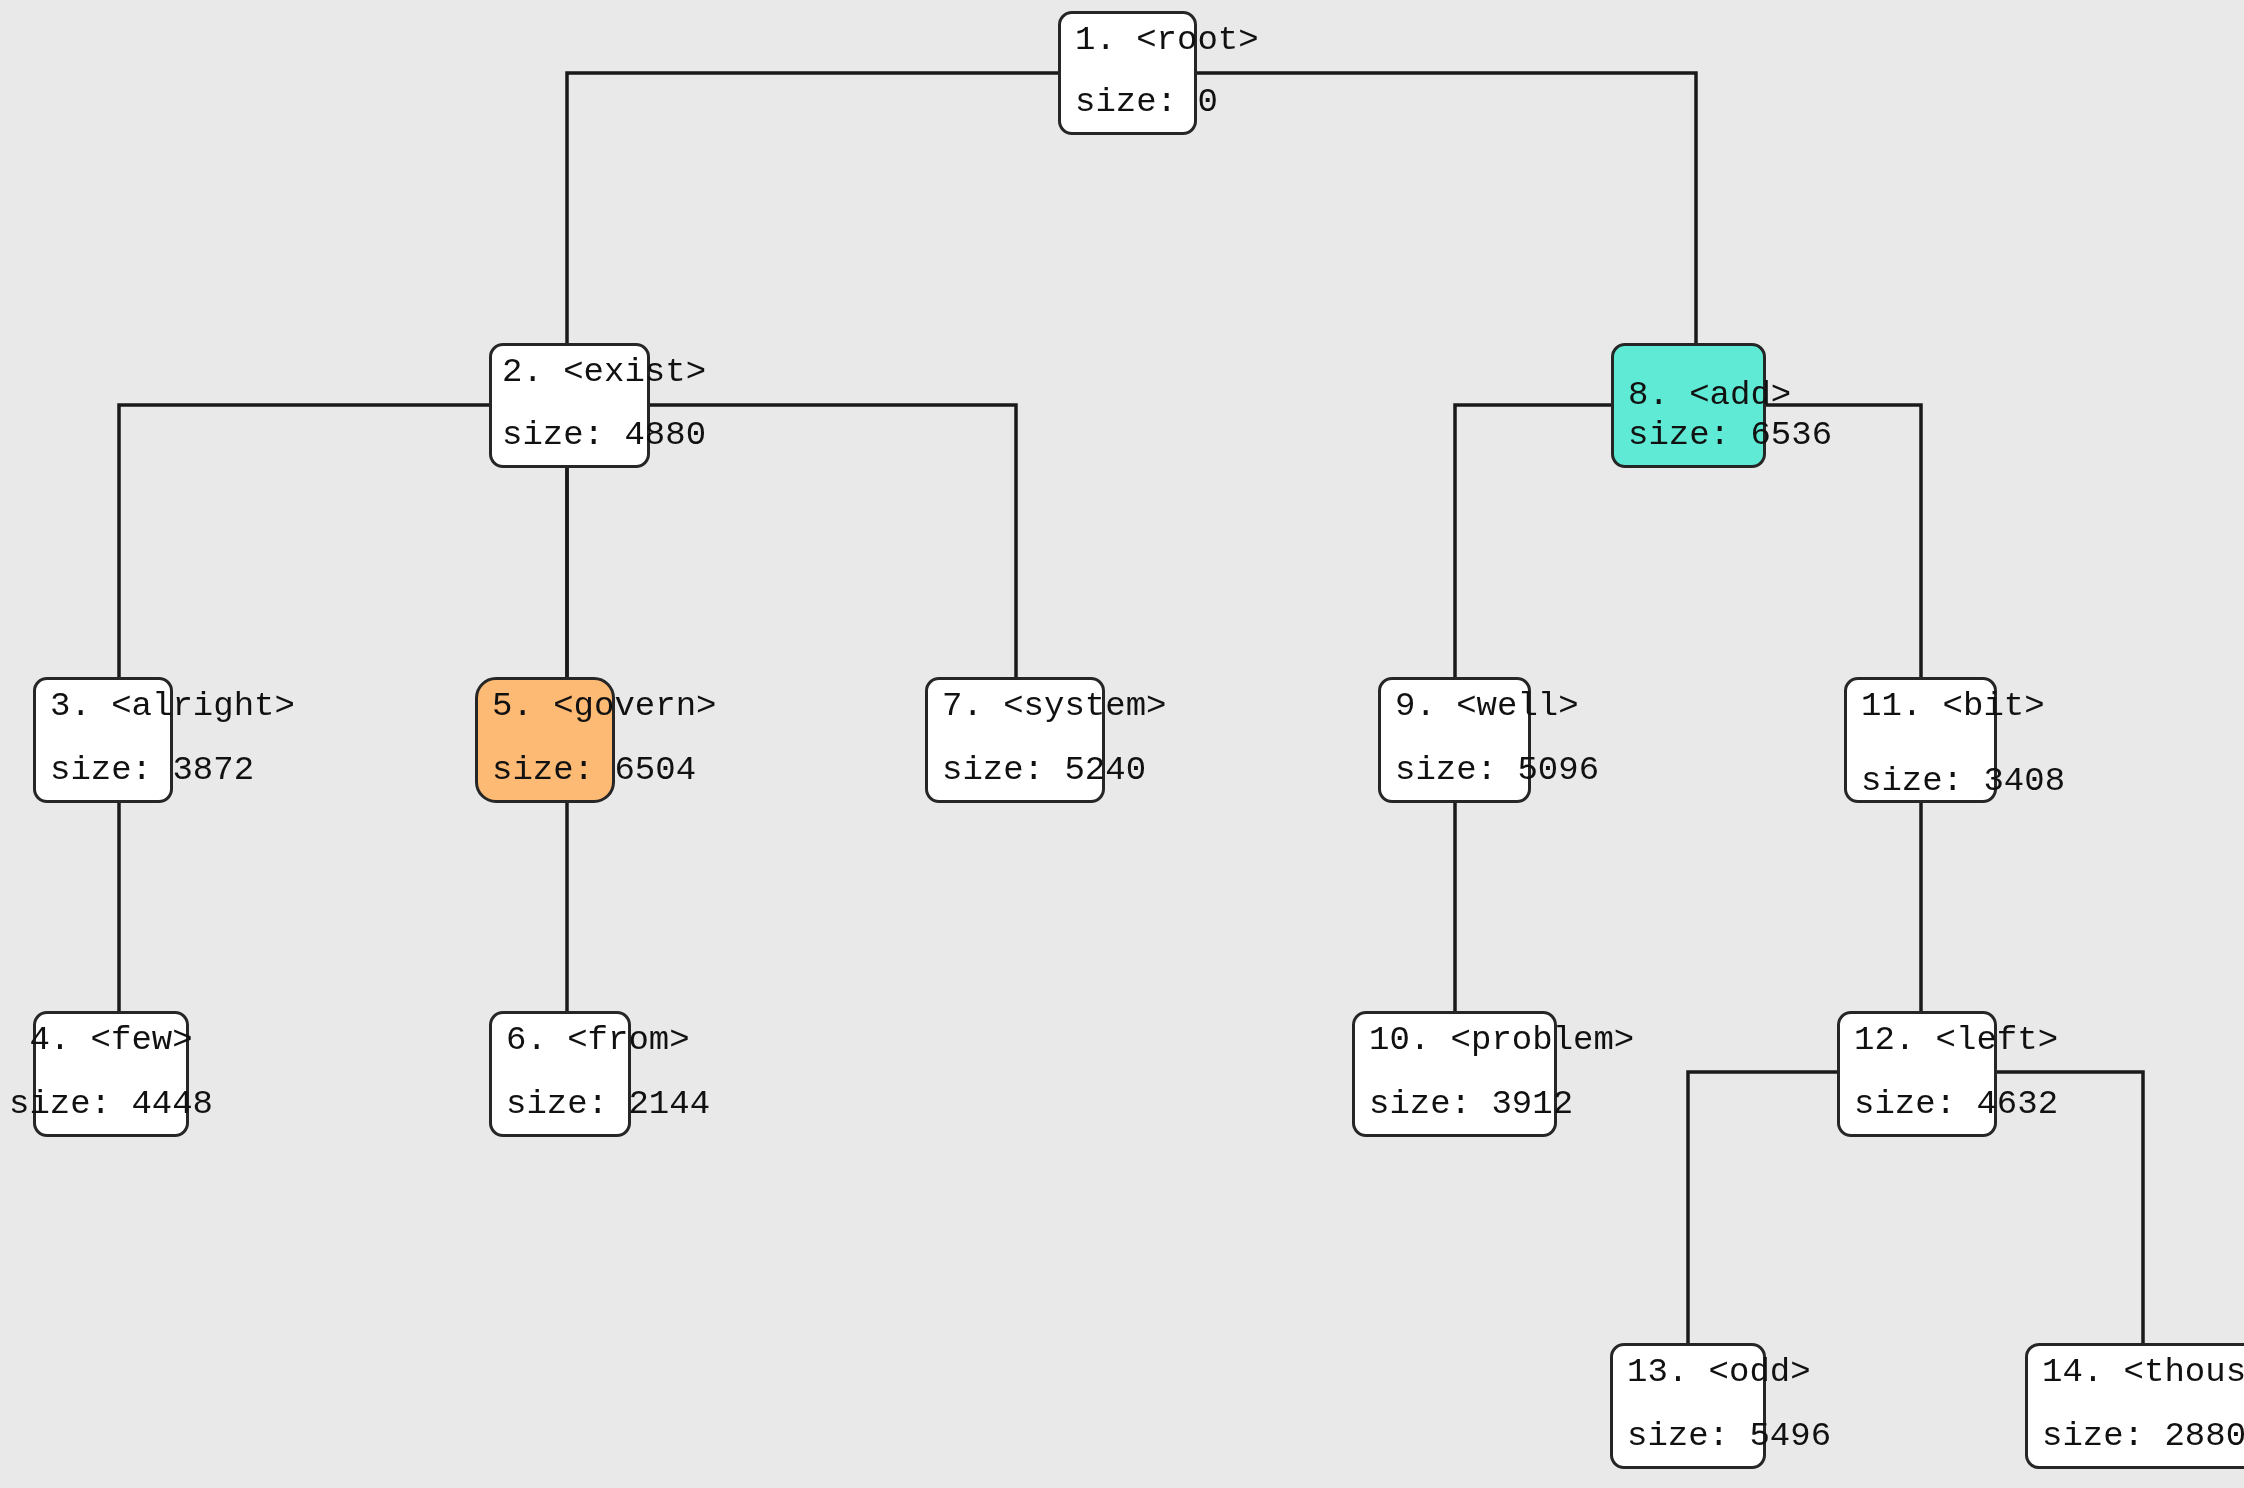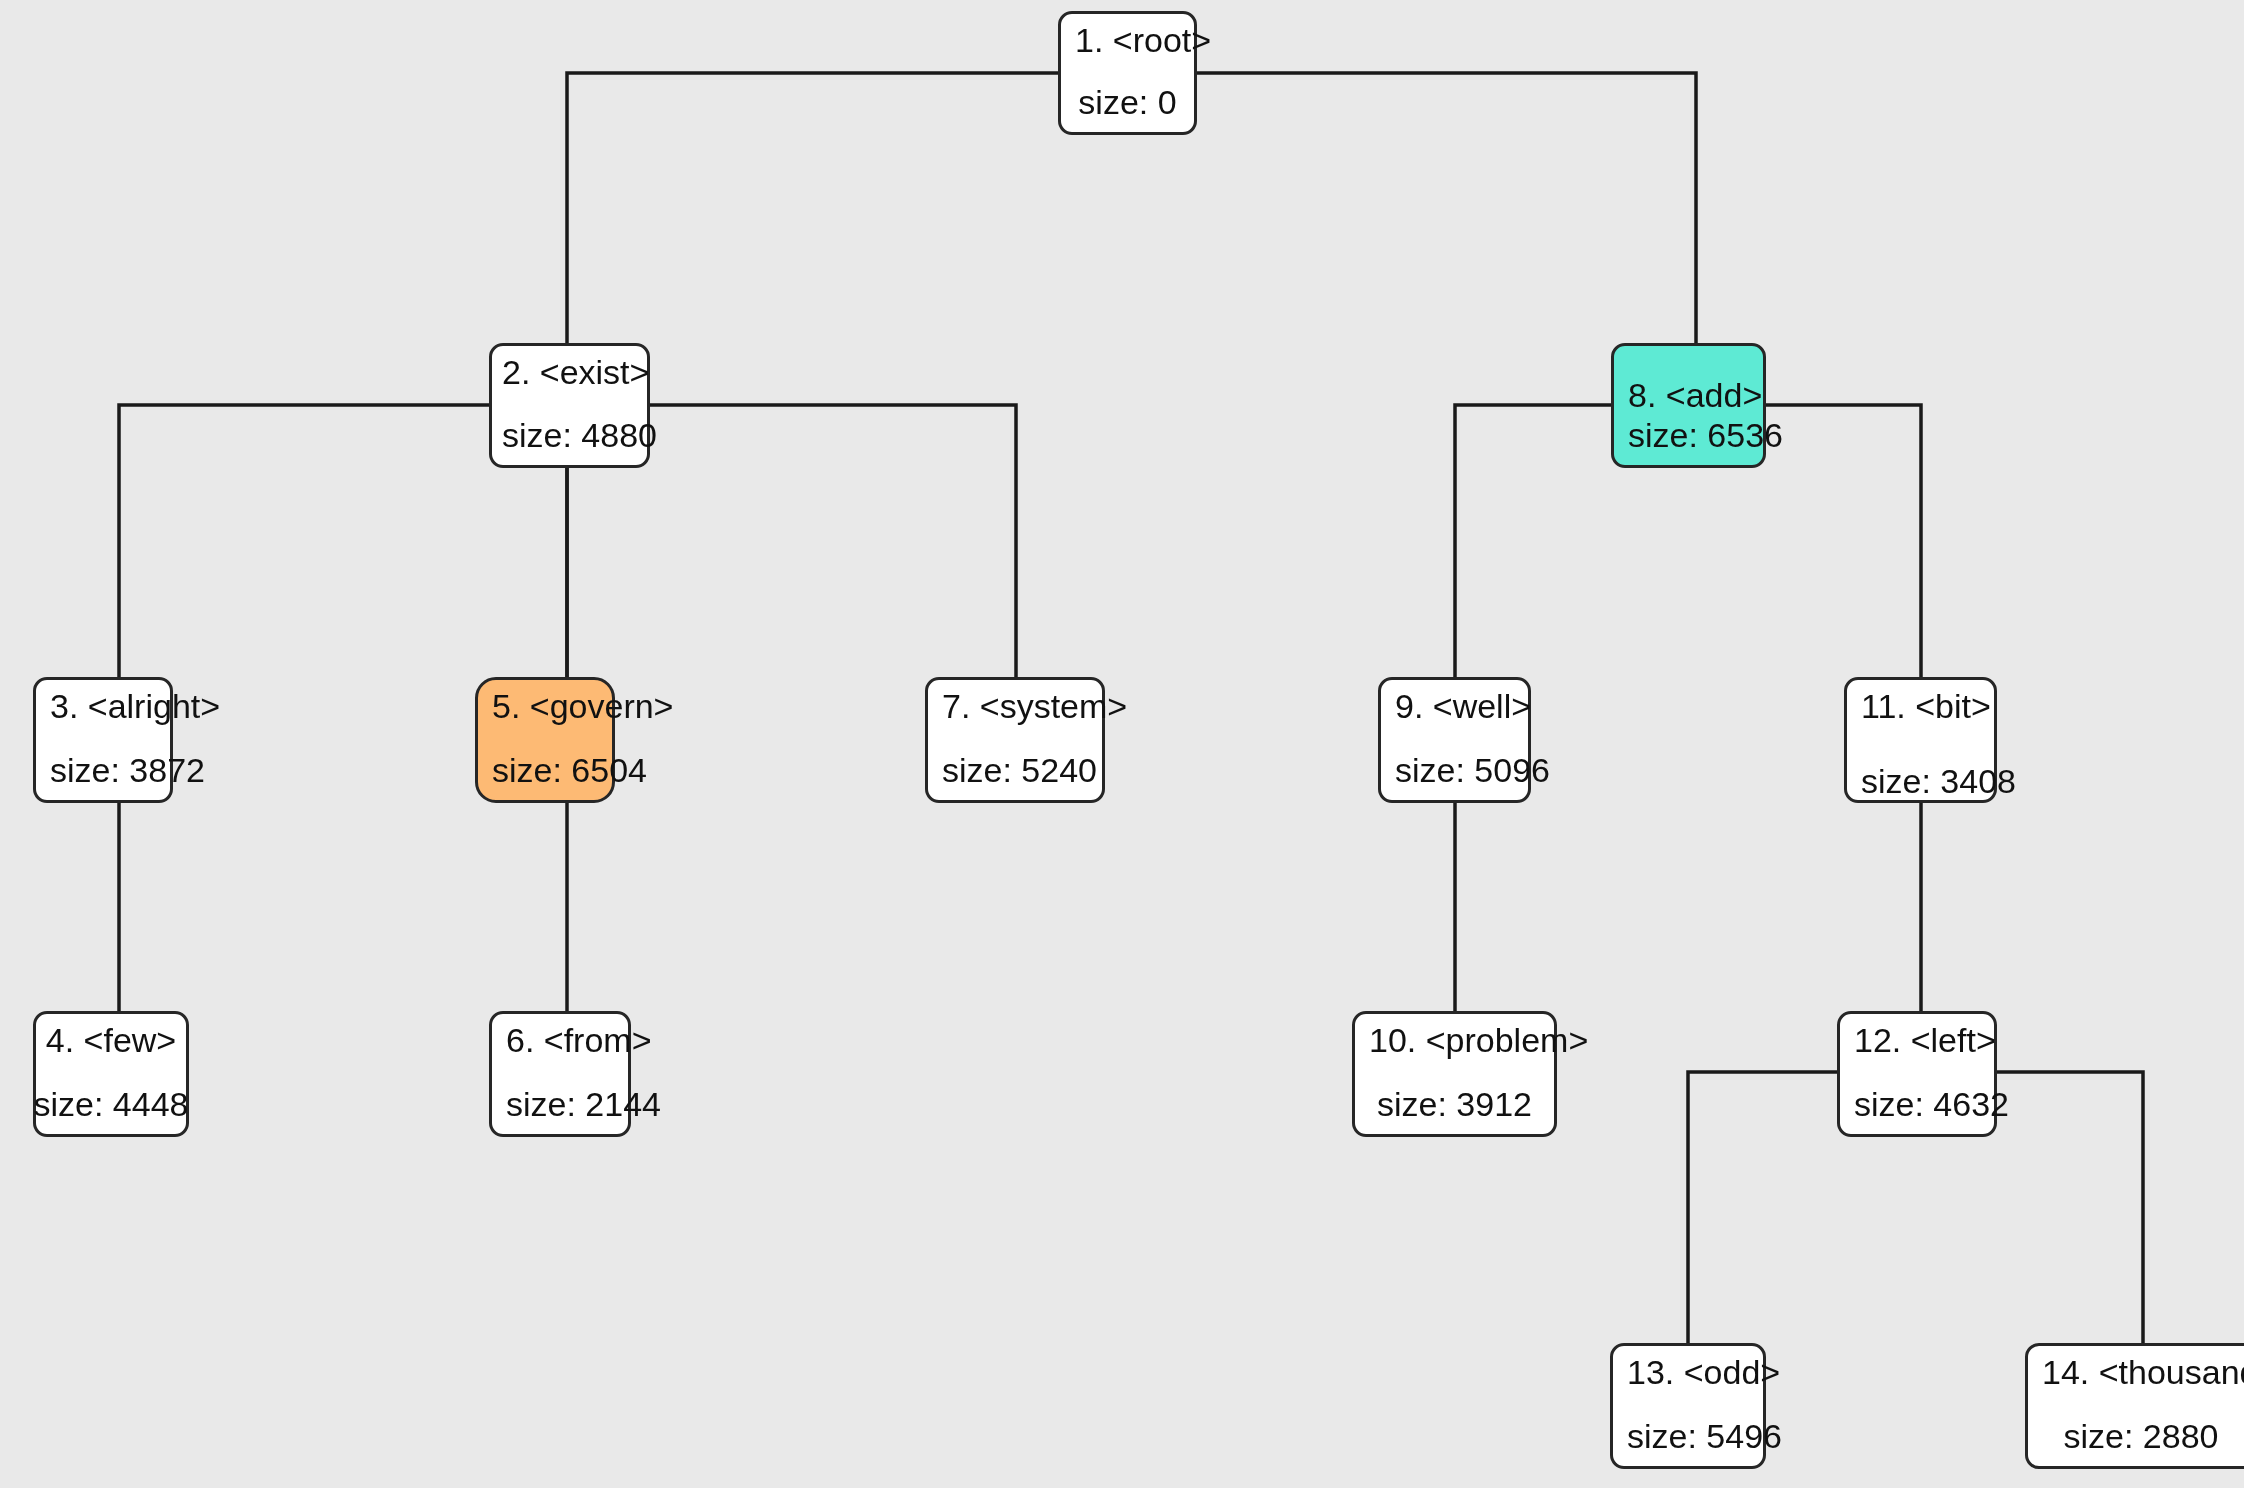--- a/index.html
+++ b/index.html
@@ -6,21 +6,21 @@
     margin: 0;
     padding: 0;
     background: #ffffff;
   }
   #canvas {
     position: relative;
     width: 2244px;
     height: 1488px;
     background: #e9e9e9;
     overflow: hidden;
-    font-family: Liberation Sans, sans-serif;
+    font-family: Liberation Mono, monospace;
   }
   #edge-layer {
     position: absolute;
     left: 0;
     top: 0;
     width: 2244px;
     height: 1488px;
     pointer-events: none;
   }
   #node-layer {

